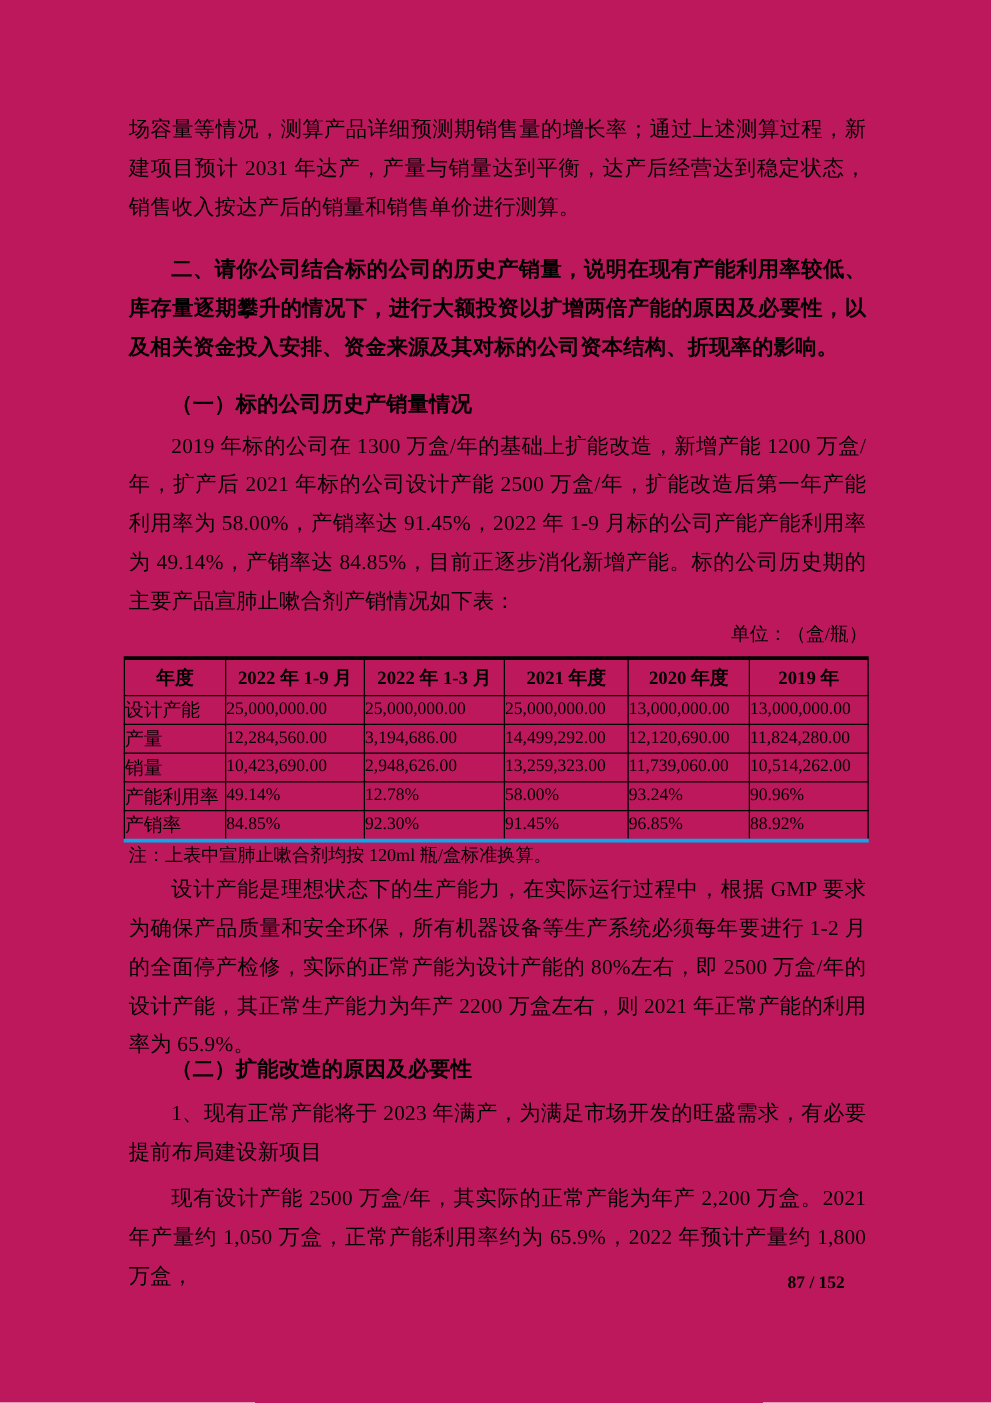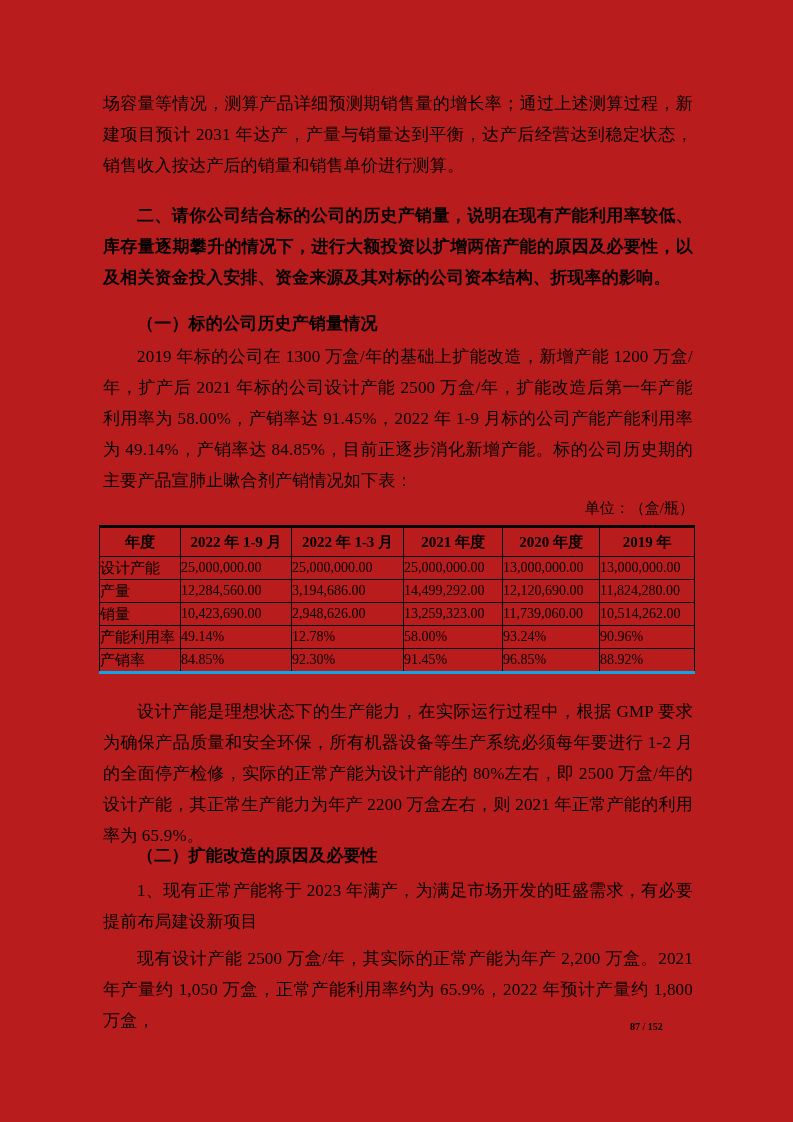--- a/index.html
+++ b/index.html
@@ -4,21 +4,21 @@
 <style>
   html, body {
     margin: 0;
     padding: 0;
     background: #ffffff;
   }
   .page {
     position: relative;
     width: 793px;
     height: 1122px;
-    background: #b91c1c;
+    background: #be185d;
     color: #000000;
     font-family: "Liberation Serif", "DejaVu Serif", serif;
     overflow: hidden;
   }
   .blk {
     position: absolute;
     left: 103px;
     width: 590px;
     font-size: 17px;
     line-height: 31px;
@@ -71,21 +71,21 @@
     padding-left: 7px;
   }
   td.num {
     font-size: 14px;
     padding-right: 9px;
   }
   .footer-page {
     position: absolute;
     left: 630px;
     top: 1018px;
-    font-size: 10px;
+    font-size: 14px;
     font-weight: bold;
     line-height: 18px;
   }
 </style>
 </head>
 <body>
 
 <div class="page">
 
   <div class="blk" style="top:88px">场容量等情况，测算产品详细预测期销售量的增长率；通过上述测算过程，新建项目预计 2031 年达产，产量与销量达到平衡，达产后经营达到稳定状态，销售收入按达产后的销量和销售单价进行测算。</div>
@@ -152,20 +152,21 @@
       <td class="row-label">产销率</td>
       <td class="num">84.85%</td>
       <td class="num">92.30%</td>
       <td class="num">91.45%</td>
       <td class="num">96.85%</td>
       <td class="num">88.92%</td>
     </tr>
   </tbody>
     </table>
 
+  <div class="note" style="top:675px">注：上表中宣肺止嗽合剂均按 120ml 瓶/盒标准换算。</div>
 
   <div class="blk indent" style="top:696px">设计产能是理想状态下的生产能力，在实际运行过程中，根据 GMP 要求为确保产品质量和安全环保，所有机器设备等生产系统必须每年要进行 1-2 月的全面停产检修，实际的正常产能为设计产能的 80%左右，即 2500 万盒/年的设计产能，其正常生产能力为年产 2200 万盒左右，则 2021 年正常产能的利用率为 65.9%。</div>
 
   <div class="blk bold indent" style="top:840px">（二）扩能改造的原因及必要性</div>
 
   <div class="blk indent" style="top:875px">1、现有正常产能将于 2023 年满产，为满足市场开发的旺盛需求，有必要提前布局建设新项目</div>
 
   <div class="blk indent" style="top:943px">现有设计产能 2500 万盒/年，其实际的正常产能为年产 2,200 万盒。2021 年产量约 1,050 万盒，正常产能利用率约为 65.9%，2022 年预计产量约 1,800 万盒，</div>
 
   <div class="footer-page">87 / 152</div>

